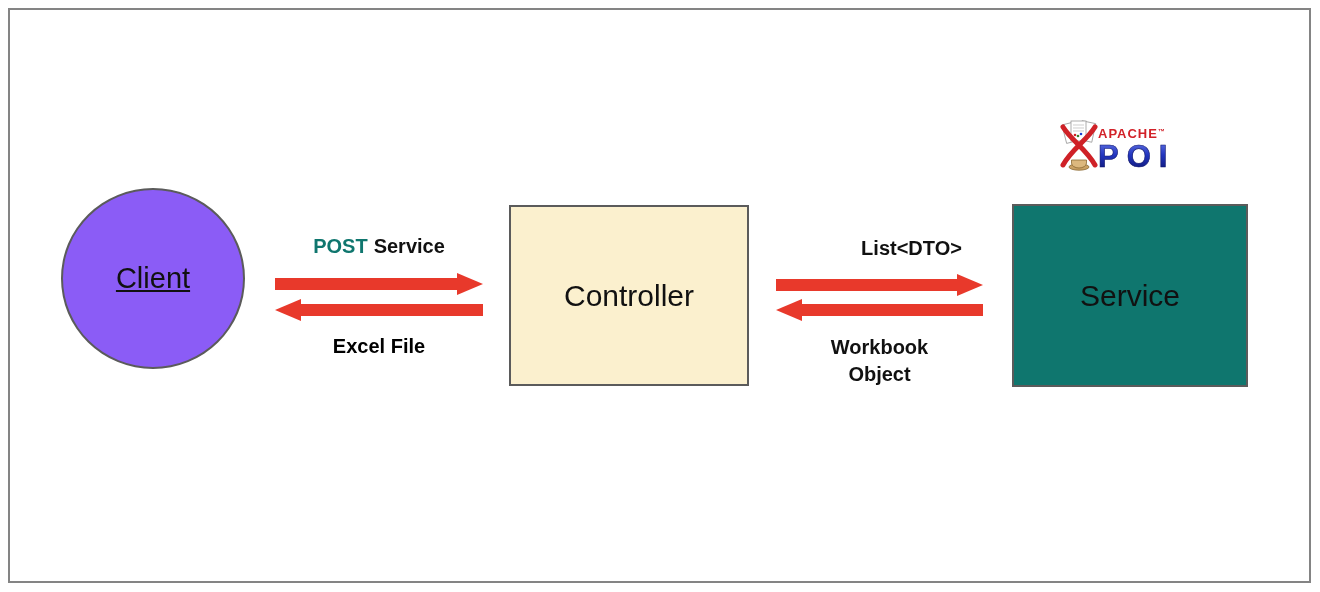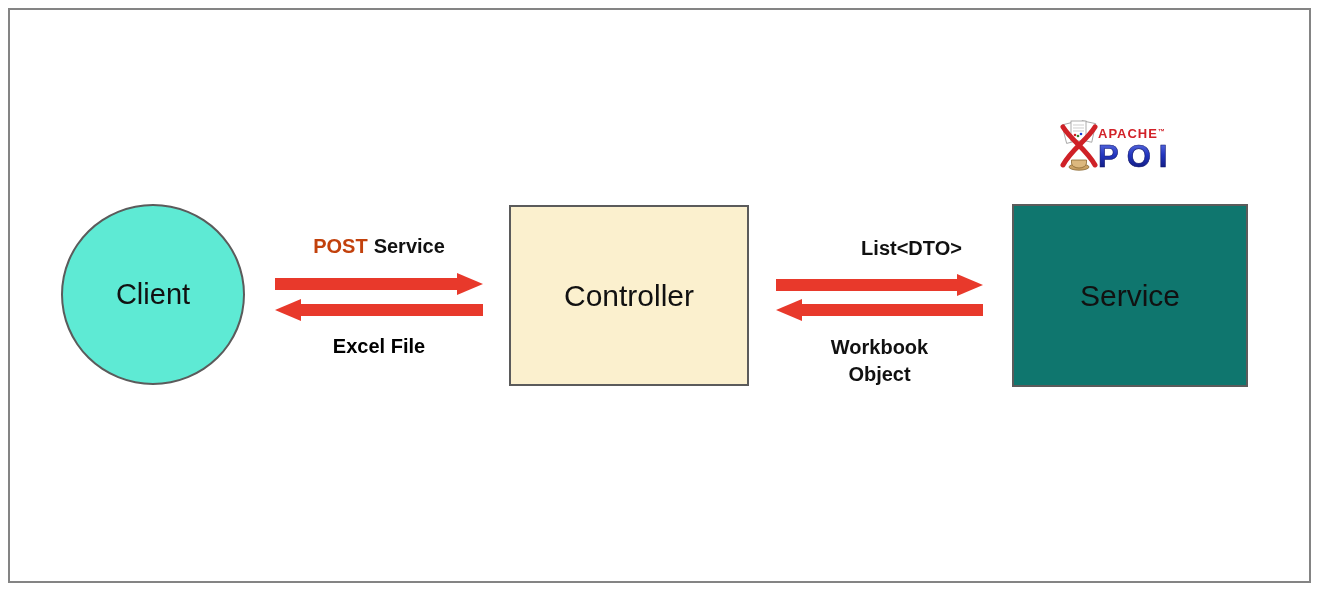--- a/index.html
+++ b/index.html
@@ -7,22 +7,22 @@
     --node-stroke:#5b5b5b;
     --apache-red:#d22128;
   }
   html,body{margin:0;padding:0;background:#ffffff;}
   body{font-family:"Liberation Sans","DejaVu Sans",sans-serif;}
   #canvas{position:relative;width:1320px;height:592px;background:#ffffff;overflow:hidden;}
   #frame{position:absolute;left:8px;top:8px;right:9px;bottom:9px;border:2px solid #848484;}
 
   
   .node{position:absolute;display:flex;align-items:center;justify-content:center;color:#111;box-sizing:border-box;}
-  #client-node{left:61px;top:204px;width:184px;height:181px;border-radius:50%;
-    background:#5eead4;border:2px solid var(--node-stroke);font-size:29px;}
+  #client-node{left:61px;top:188px;width:184px;height:181px;border-radius:50%;
+    background:#8b5cf6;border:2px solid var(--node-stroke);font-size:29px;text-decoration:underline;}
   #controller-node{left:509px;top:205px;width:240px;height:181px;
     background:#fbf0ce;border:2px solid var(--node-stroke);font-size:30px;}
   #service-node{left:1012px;top:204px;width:236px;height:183px;
     background:#0f766e;border:2px solid var(--node-stroke);font-size:30px;}
 
   #api-endpoint{position:absolute;left:499px;top:394px;width:260px;text-align:center;
     font-size:24px;color:#111;}
 
   
   .arrow{position:absolute;height:22px;}
@@ -35,21 +35,21 @@
   .arrow.left  .head{left:0;border-right:26px solid var(--red);}
 
   #arrow-post{left:275px;top:273px;width:208px;}
   #arrow-excel{left:275px;top:299px;width:208px;}
   #arrow-listdto{left:776px;top:274px;width:207px;}
   #arrow-workbook{left:776px;top:299px;width:207px;}
 
   
   .edge-label{position:absolute;text-align:center;font-weight:bold;font-size:20px;color:#111;}
   #label-post-request{left:265px;top:235px;width:228px;}
-  #label-post-request .method{color:#c2410c;margin-right:6px;margin-top:8px;}
+  #label-post-request .method{color:#0f766e;margin-right:6px;margin-top:8px;}
   #label-excel-file{left:265px;top:335px;width:228px;color:#000000;}
   #label-list-dto{left:798px;top:237px;width:227px;}
   #label-workbook{left:766px;top:334px;width:227px;line-height:27px;}
   #label-workbook .wrap{display:inline-block;width:120px;}
 
   
   #poi-logo{position:absolute;left:1058px;top:118px;display:flex;align-items:flex-start;}
   #poi-logo .logo-text{margin-left:-2px;display:flex;flex-direction:column;}
   #apache-word{font-size:13px;font-weight:bold;color:var(--apache-red);letter-spacing:1px;line-height:13px;margin-top:7px;}
   #apache-word sup{font-size:7px;vertical-align:4px;letter-spacing:0;}

